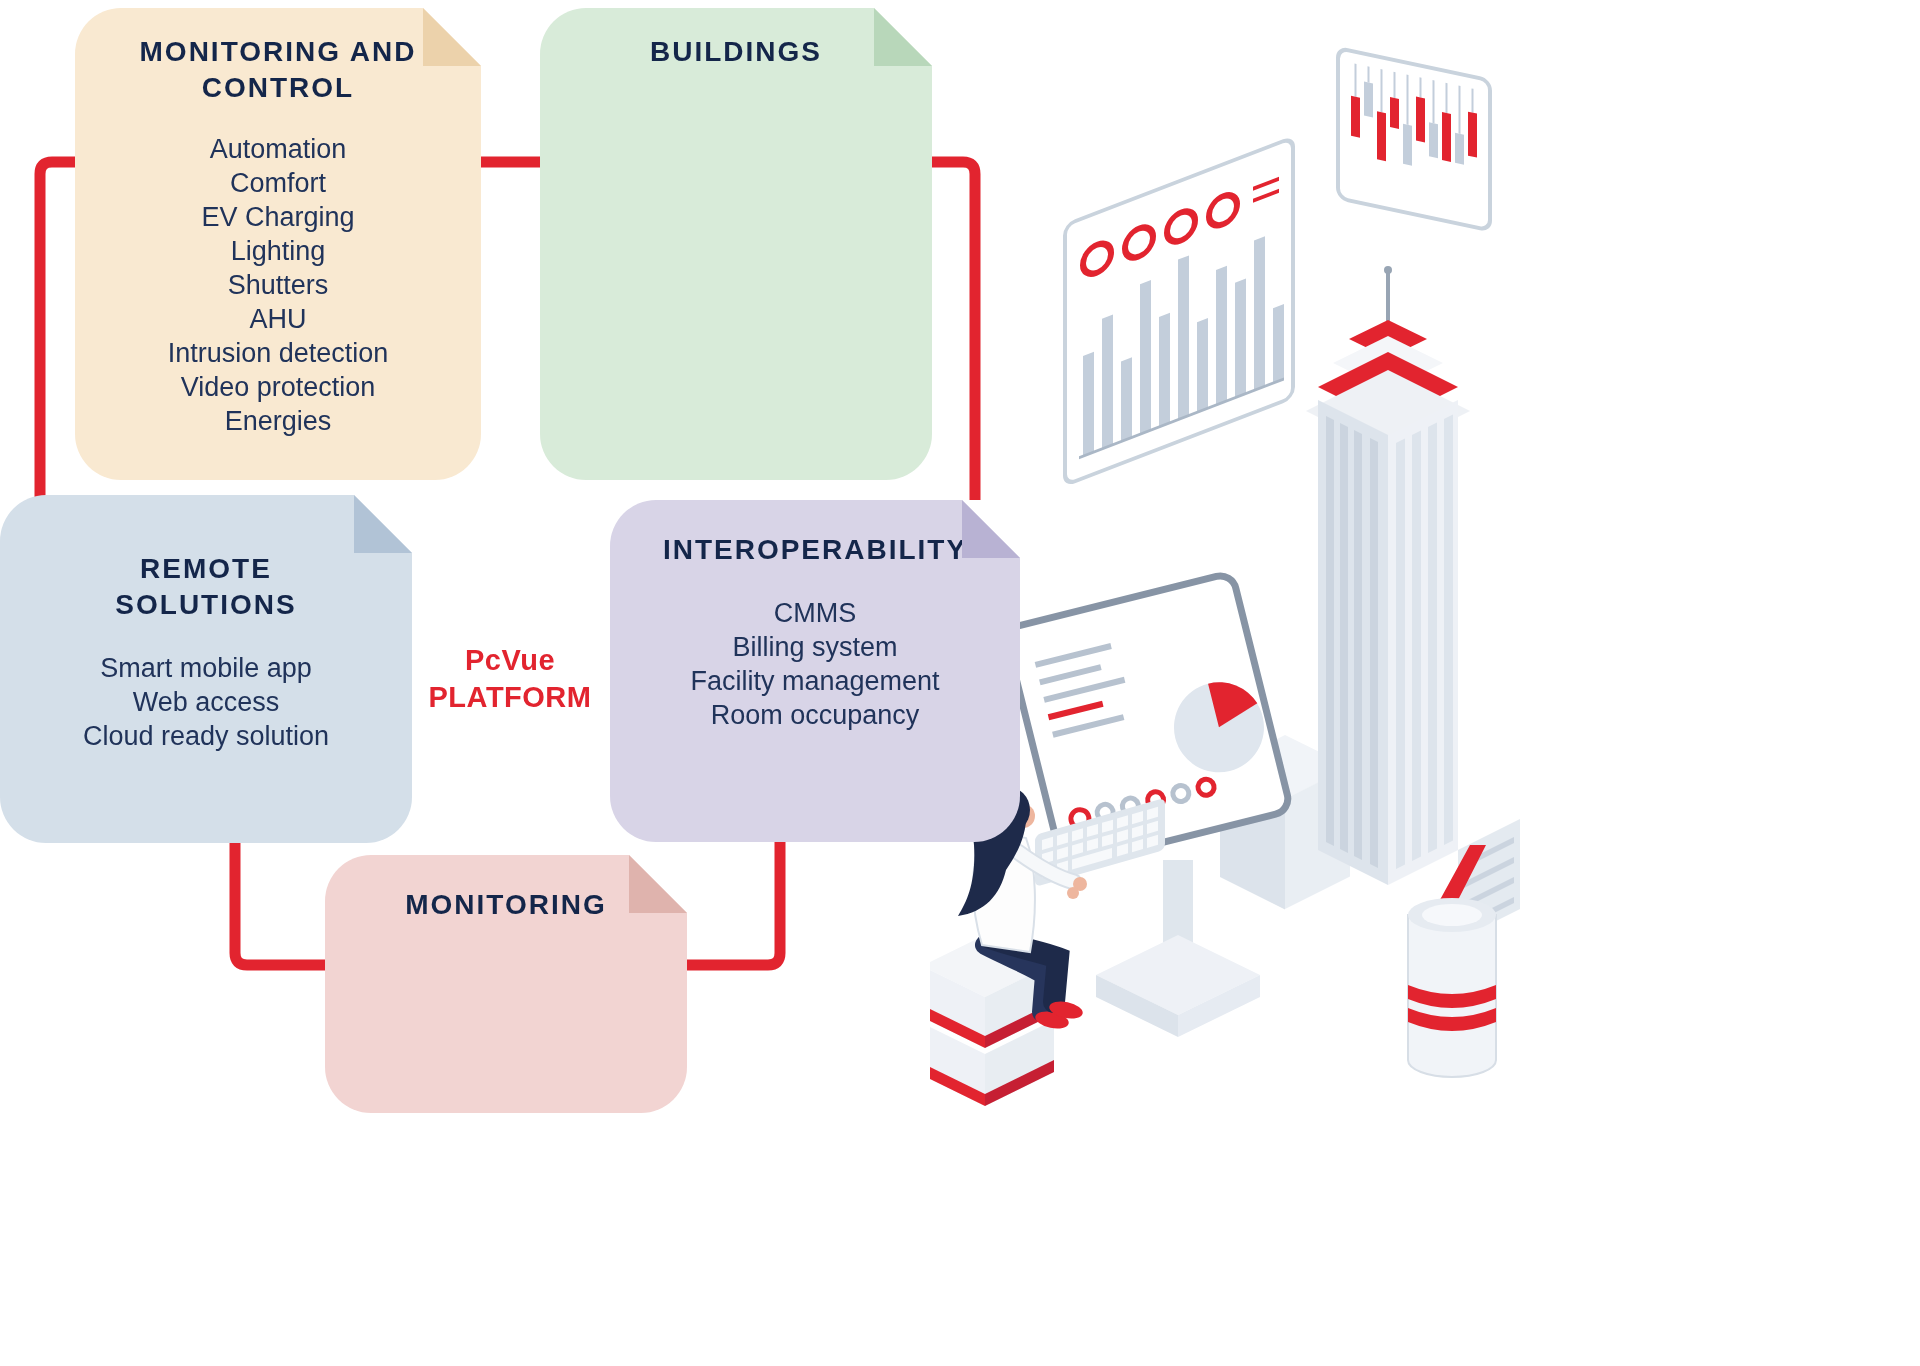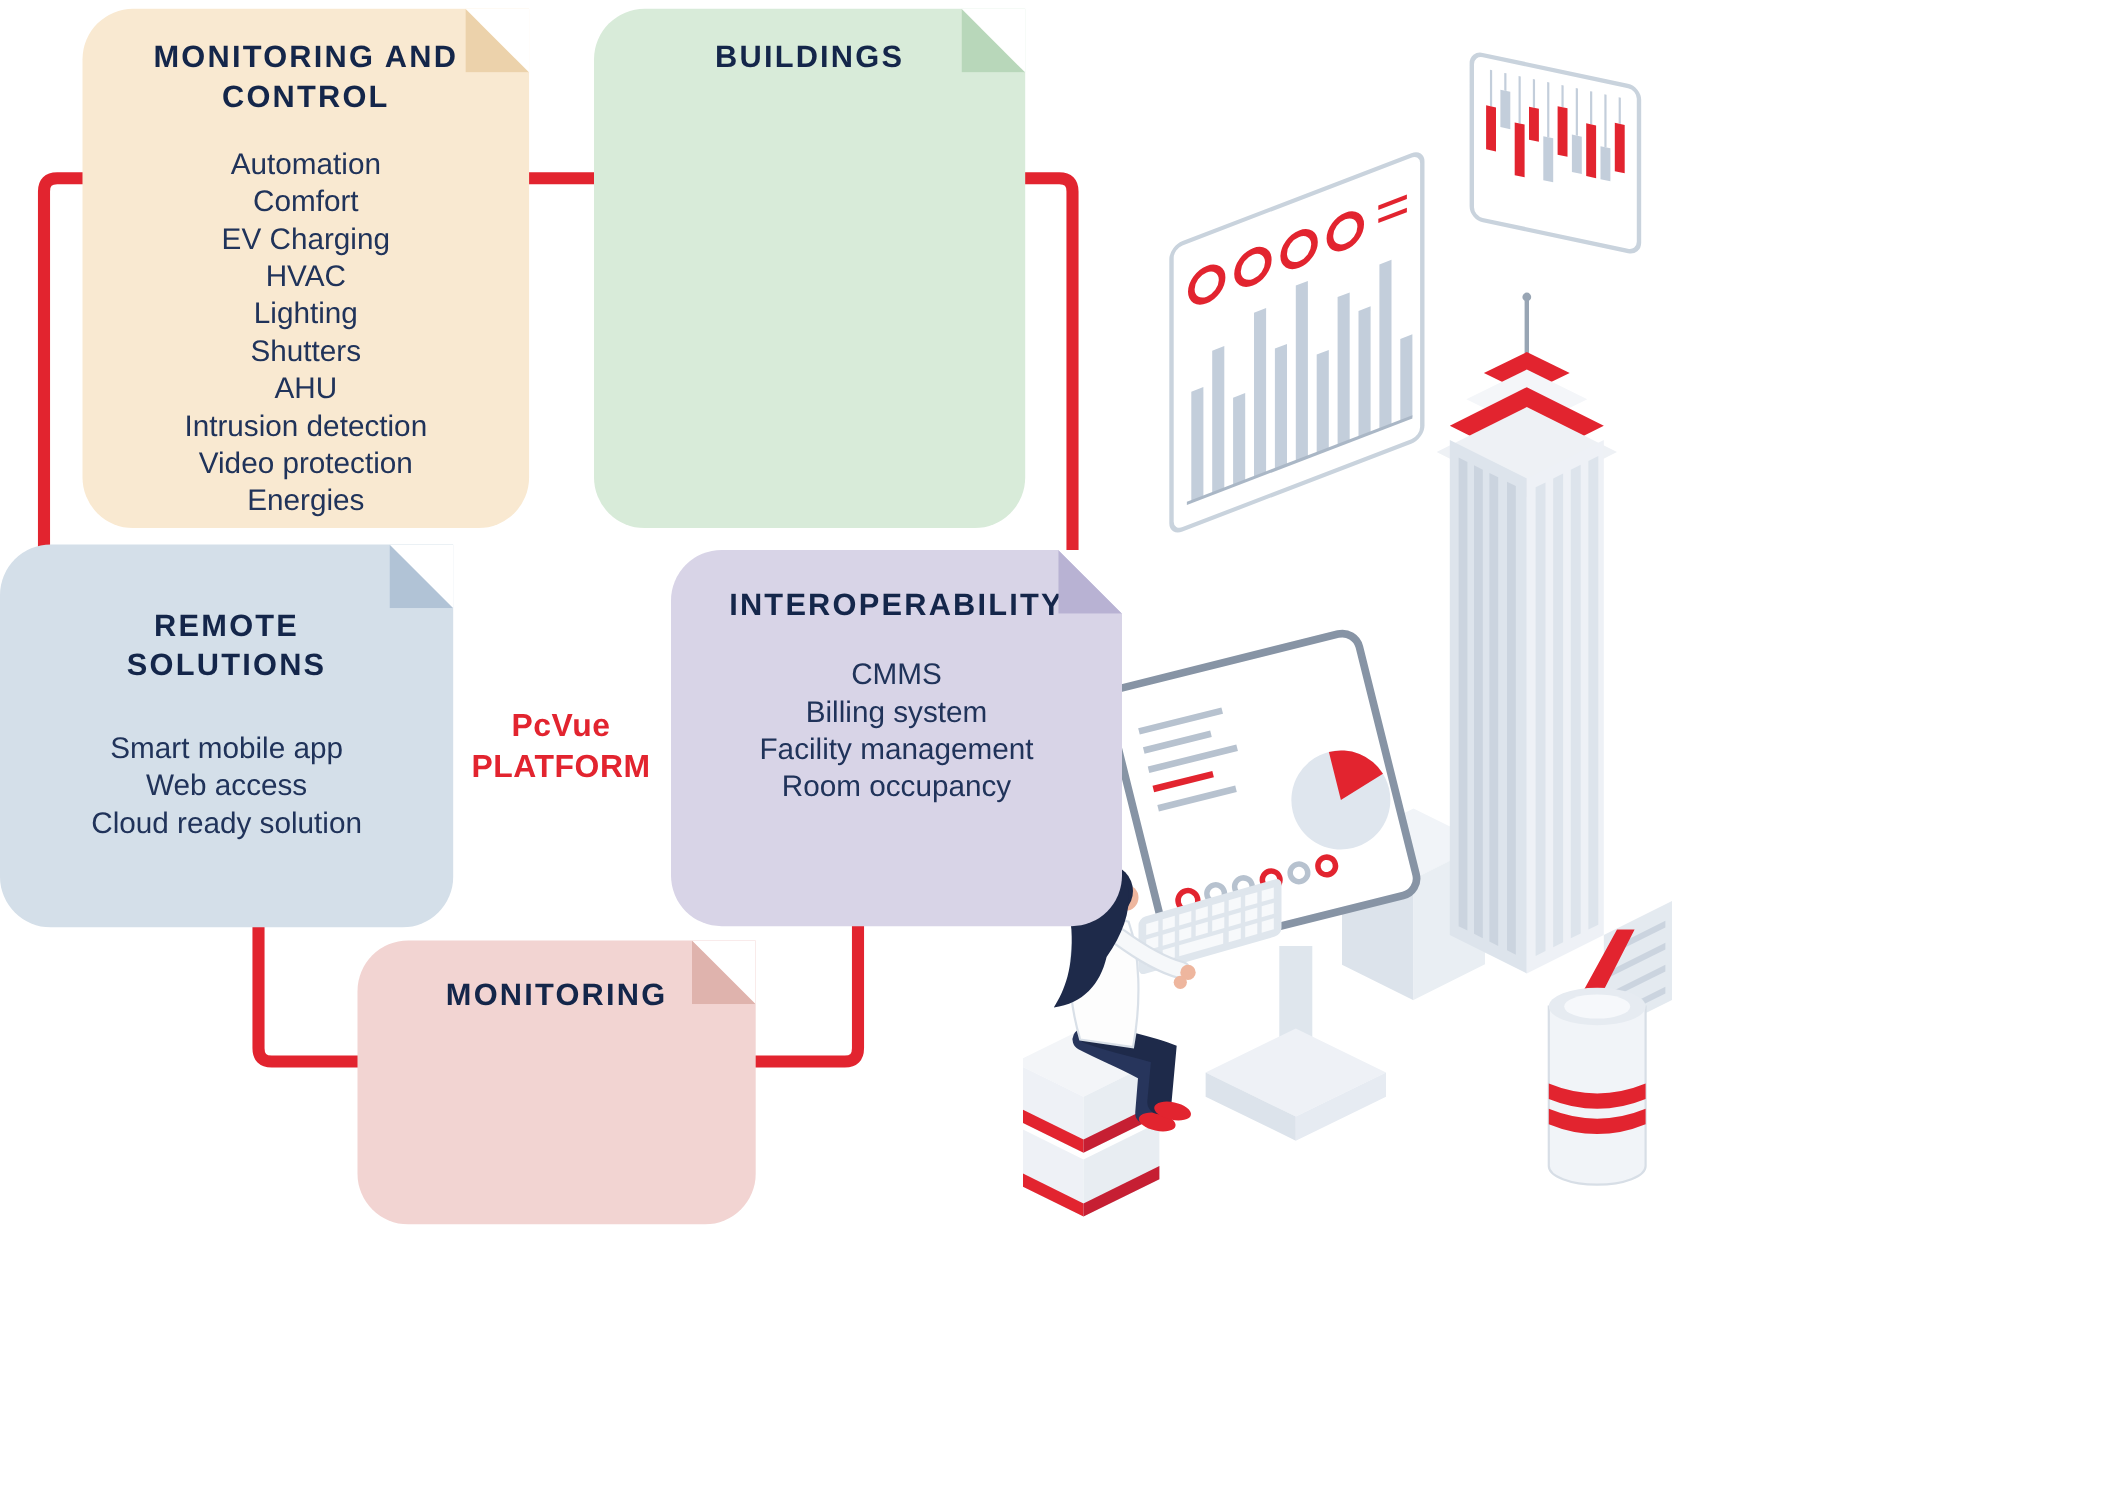--- a/index.html
+++ b/index.html
@@ -28,21 +28,21 @@
   #box-monitoring-control { left: 75px; top: 8px; width: 406px; height: 472px; background: #f9e9d1; padding: 26px 38px 0; }
   #box-monitoring-control .flap { background: #ecd2ab; }
   #box-monitoring-control .box-items { margin-top: 26px; }
 
   #box-buildings { left: 540px; top: 8px; width: 392px; height: 472px; background: #d8ebd9; padding: 26px 50px 0; }
   #box-buildings .flap { background: #b8d7ba; }
   #box-buildings .box-items { margin-top: 26px; }
 
   #box-remote { left: 0px; top: 495px; width: 412px; height: 348px; background: #d4dfe9; padding: 56px 80px 0; }
   #box-remote .flap { background: #b1c3d6; }
-  #box-remote .box-items { margin-top: 40px; }
+  #box-remote .box-items { margin-top: 28px; }
 
   #box-interoperability { left: 610px; top: 500px; width: 410px; height: 342px; background: #d8d4e7; padding: 32px 30px 0; }
   #box-interoperability .flap { background: #b8b2d3; }
   #box-interoperability .box-items { margin-top: 28px; }
 
   #box-monitoring { left: 325px; top: 855px; width: 362px; height: 258px; background: #f2d4d2; padding: 32px 40px 0; }
   #box-monitoring .flap { background: #dfb3ad; }
   #box-monitoring .box-items { margin-top: 26px; }
 
   .platform-label {
@@ -254,21 +254,20 @@
   <div class="box" id="box-monitoring-control">
     <div class="fold-corner">
         <div class="cut"></div>
         <div class="flap"></div>
       </div>
     <div class="box-title">MONITORING AND CONTROL</div>
     <div class="box-items">
         <div class="list-item">Automation</div>
         <div class="list-item">Comfort</div>
         <div class="list-item">EV Charging</div>
-        <div class="list-item">HVAC</div>
         <div class="list-item">Lighting</div>
         <div class="list-item">Shutters</div>
         <div class="list-item">AHU</div>
         <div class="list-item">Intrusion detection</div>
         <div class="list-item">Video protection</div>
         <div class="list-item">Energies</div>
       </div>
   </div>
 
   <div class="box" id="box-buildings">

